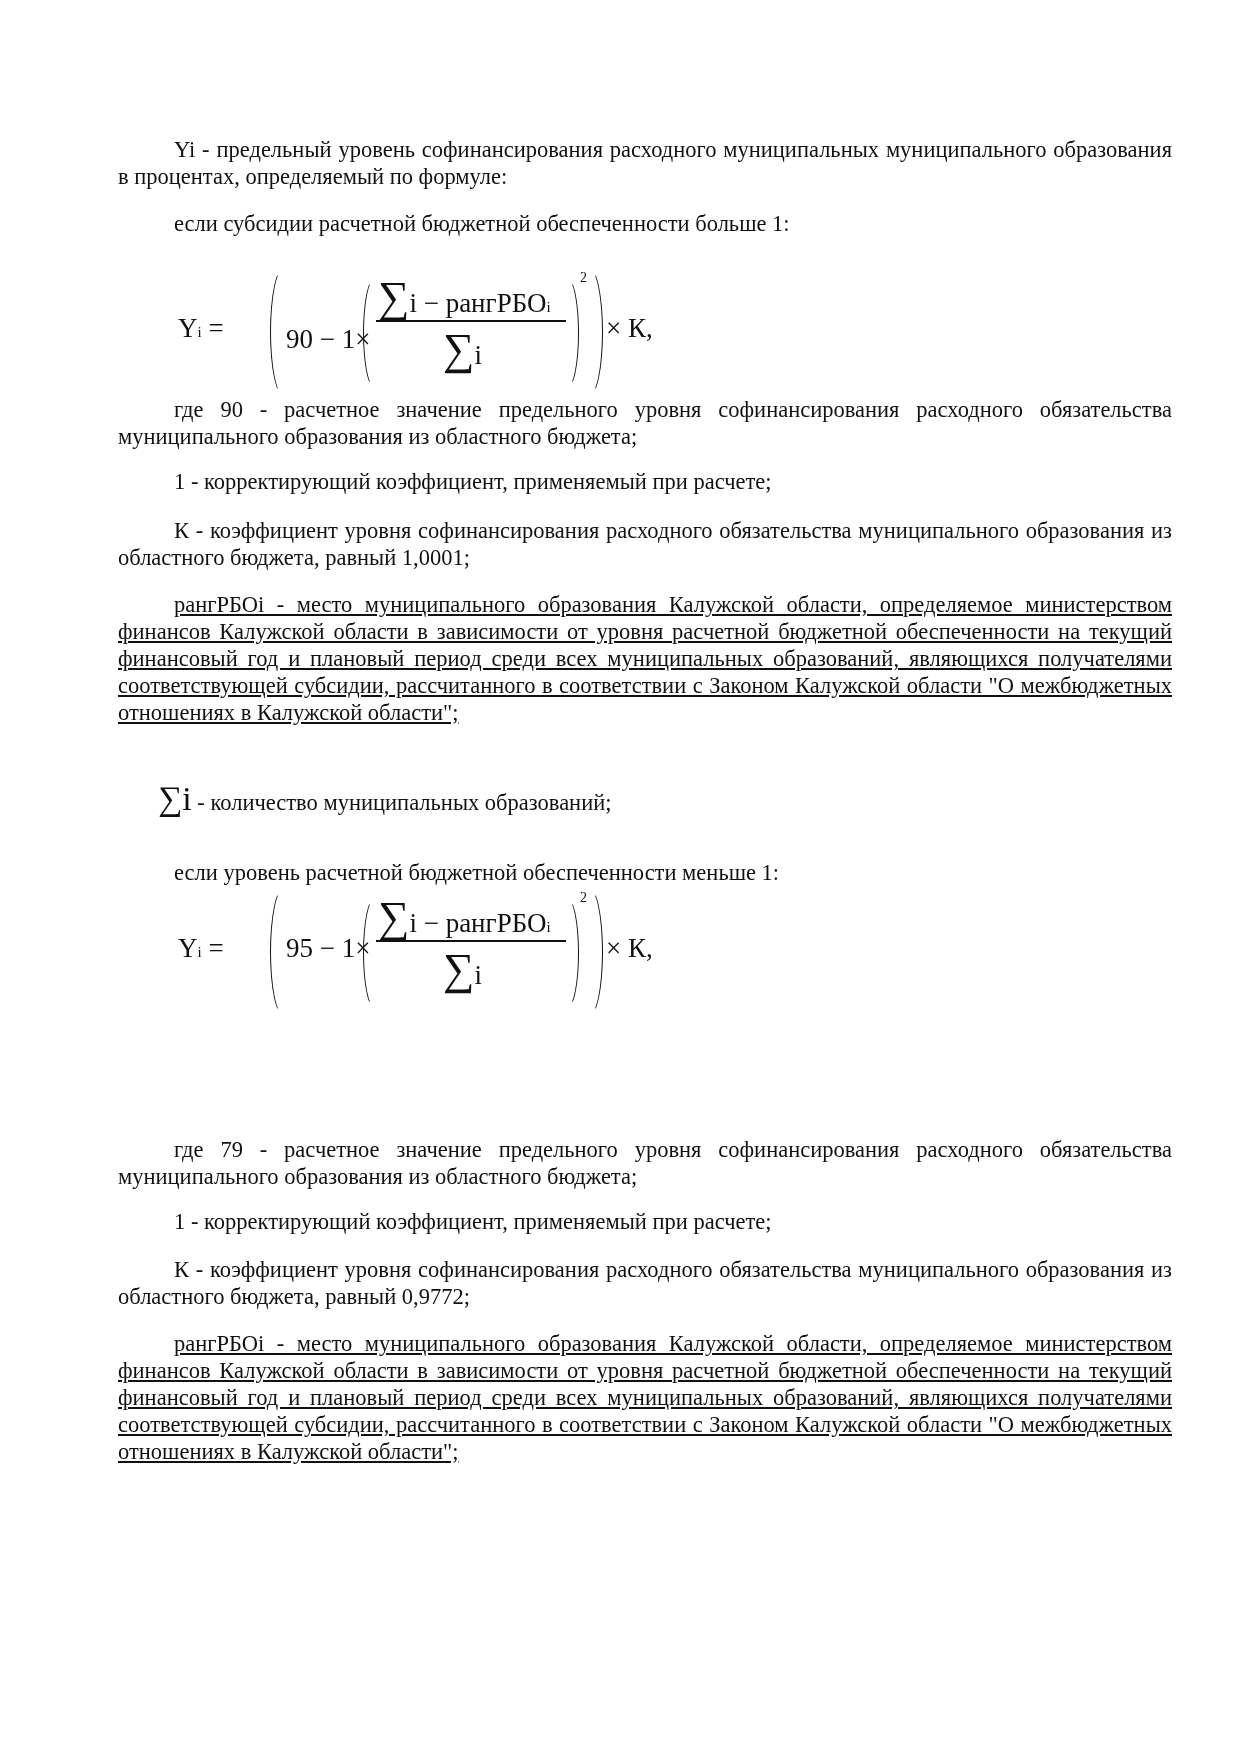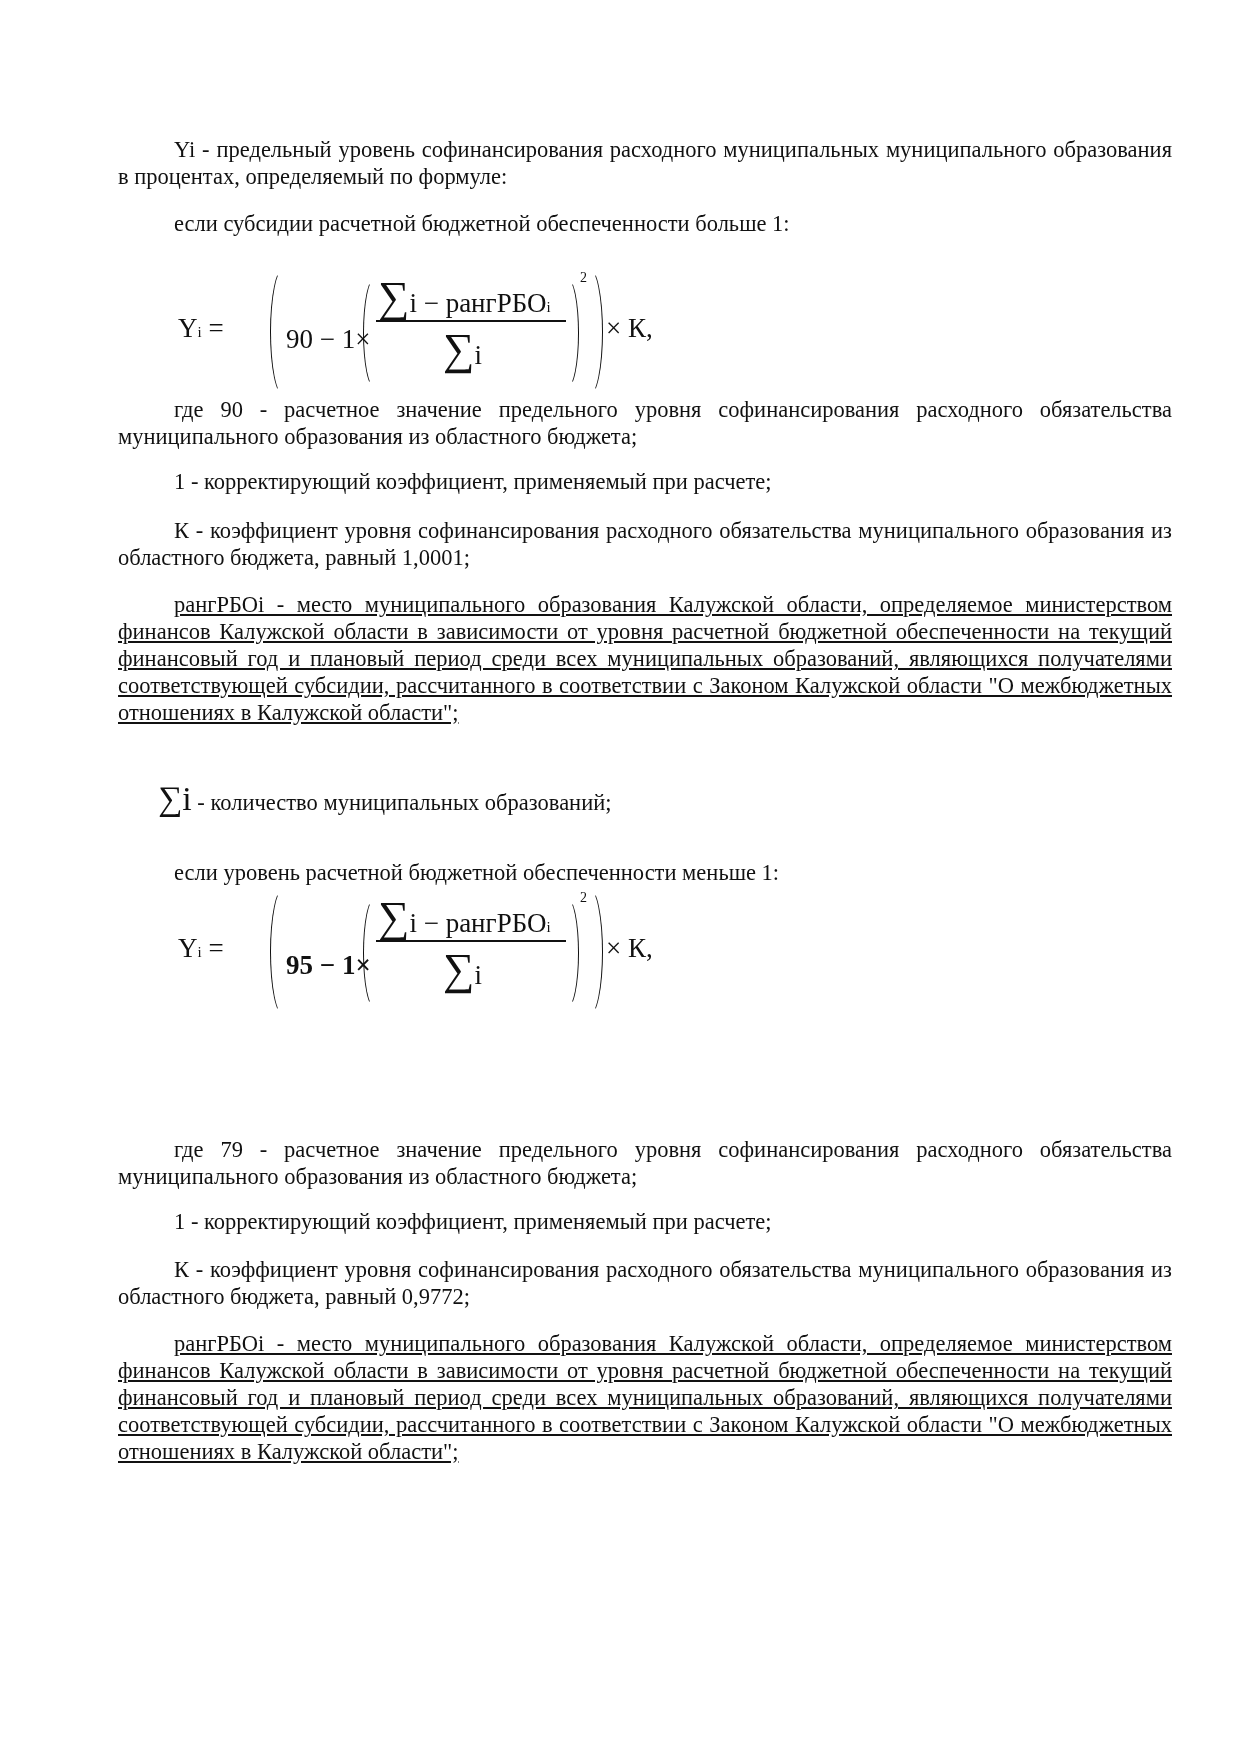--- a/index.html
+++ b/index.html
@@ -47,21 +47,21 @@
   <div class="p" style="top:785px; left:40px; width:900px;">
     <span style="font-size:34px;">∑i</span>
     <span>- количество муниципальных образований;</span>
   </div>
 
   <p class="p indent" style="top:838px;margin-top:21px;">если уровень расчетной бюджетной обеспеченности меньше 1:</p>
 
   <div class="formula" style="top:888px;">
     <span class="fx" style="left:0; top:45px;"><span>Y</span><span class="sub">i</span> <span>=</span></span>
     <div class="paren" style="left:92px; top:0; width:26px; height:126px; border-right:none; border-top-color:transparent; border-bottom-color:transparent;"></div>
-    <span class="fx" style="left:108px; top:62px;font-weight:bold;"><span>95</span> <span>−</span> <span>1</span><span>×</span></span>
+    <span class="fx" style="left:108px; top:45px;"><span>95</span> <span>−</span> <span>1</span><span>×</span></span>
     <div class="paren" style="left:185px; top:10px; width:22px; height:108px; border-right:none; border-top-color:transparent; border-bottom-color:transparent;"></div>
     <span class="fx" style="left:200px; top:8px;"><span class="sigma">∑</span><span>i</span> <span>−</span> <span>рангРБО</span><span class="sub">i</span></span>
     <div class="fracbar" style="left:198px; top:52px; width:190px;"></div>
     <span class="fx" style="left:265px; top:60px;"><span class="sigma">∑</span><span>i</span></span>
     <div class="paren" style="left:378px; top:10px; width:22px; height:108px; border-left:none; border-top-color:transparent; border-bottom-color:transparent;"></div>
     <span class="fx sup" style="left:402px; top:2px;">2</span>
     <div class="paren" style="left:398px; top:0; width:26px; height:126px; border-left:none; border-top-color:transparent; border-bottom-color:transparent;"></div>
     <span class="fx" style="left:428px; top:45px;">× К,</span>
   </div>
 

